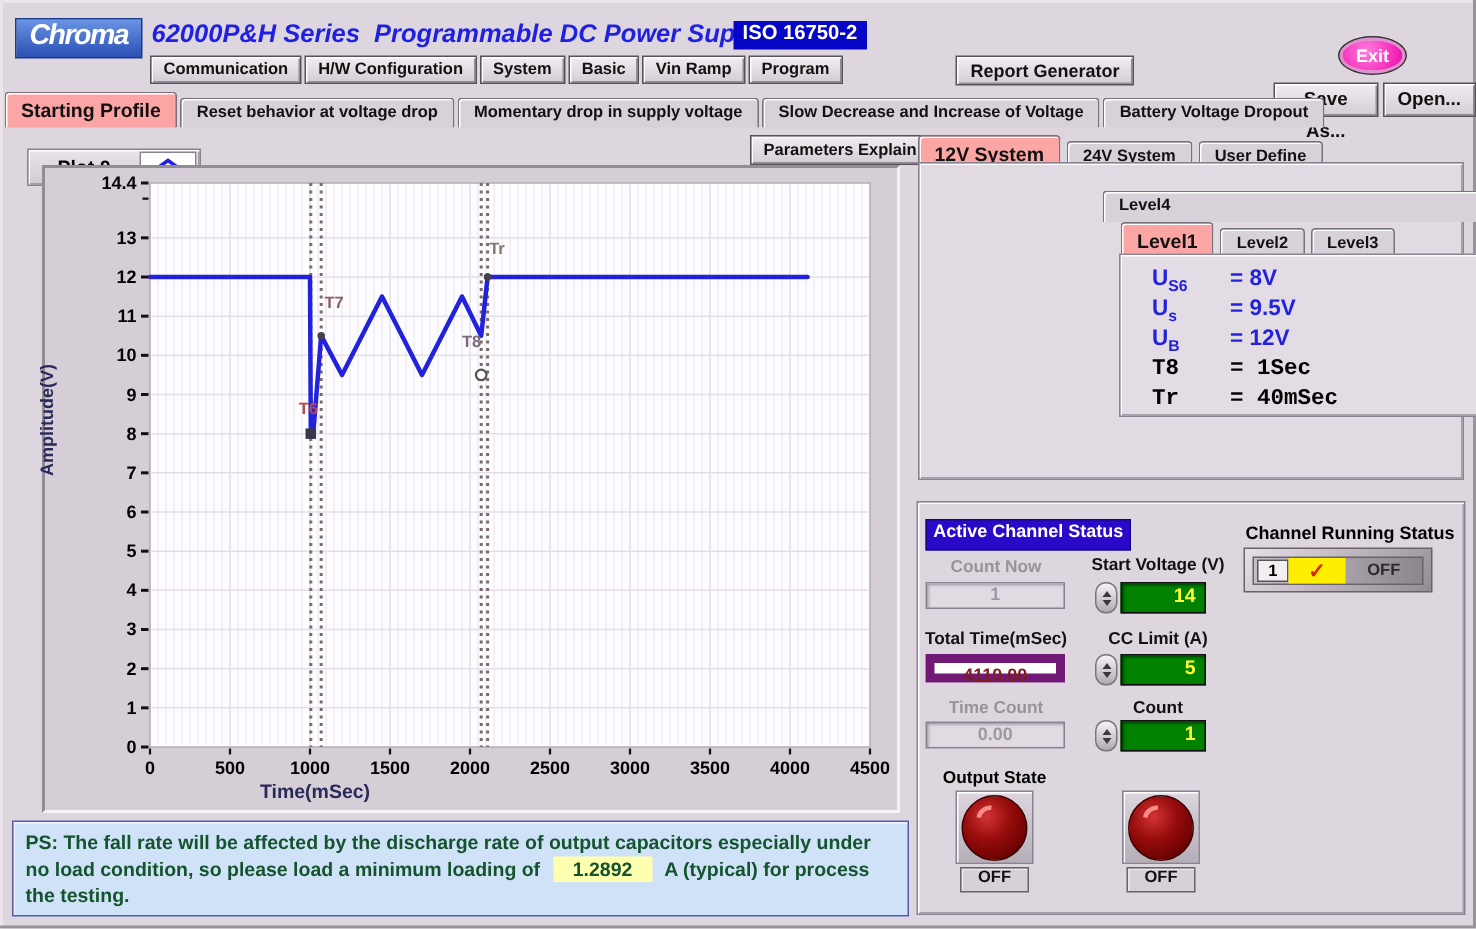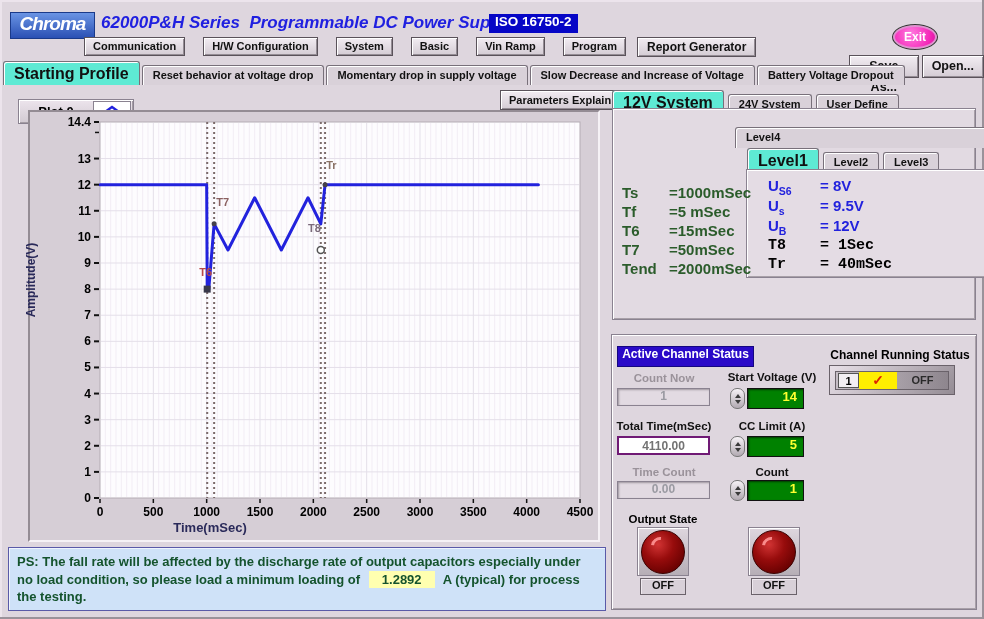--- a/index.html
+++ b/index.html
@@ -16,36 +16,36 @@
   .sunken { background:#e2dae2; border:1px solid #8a8290; box-shadow: inset 1px 1px 2px rgba(60,50,60,.4); }
   .abs { position:absolute; }
 
   
   .logo { left:10px; top:12px; width:85px; height:27px; line-height:26px; text-align:center;
           background:linear-gradient(#6a94e4,#2a50b4); color:#fff; font:italic bold 19px "Liberation Sans",sans-serif;
           border:1px solid #1a3a8a; letter-spacing:-1px; }
   .app-title { left:101px; top:13px; font:italic bold 17px "Liberation Sans",sans-serif; color:#2020e0; white-space:pre; }
   .iso-badge { left:489px; top:14px; height:19px; line-height:19px; padding:0 6px; background:#0606c6;
                color:#fff; font:bold 13.5px "Liberation Sans",sans-serif; }
-  .menu-row { left:84px; top:37px; display:flex; gap:18px; }
+  .menu-row { left:100px; top:37px; display:flex; gap:2px; }
   .menu-row .btn { height:19px; line-height:17px; padding:0 8px; }
   .report-btn { left:637px; top:37px; height:20px; line-height:18px; padding:0 9px; font-size:12px; }
   .exit-btn { left:893px; top:25px; width:44px; height:24px; border-radius:50%;
               background:radial-gradient(circle at 40% 35%, #ff7ce0, #f428b8 70%, #d812a0);
               border:2px solid #e090d0; color:#fff; font:bold 12px "Liberation Sans",sans-serif;
               line-height:20px; text-align:center; outline:1px solid #333; }
   .file-row { left:849px; top:55px; display:flex; gap:3px; }
   .file-row .btn { height:23px; line-height:21px; padding:0 9px; font-size:12.5px; }
 
   
   .tab-row { left:3px; top:61px; display:flex; gap:2px; align-items:flex-end; }
   .tab { background:#d9d1d9; border:1px solid #78707a; border-bottom:none; border-radius:3px 3px 0 0;
          box-shadow: inset 1px 1px 0 #fff; font:bold 11px "Liberation Sans",sans-serif; color:#111;
          padding:0 10px; height:20px; line-height:19px; white-space:nowrap; }
-  .tab.active { background:#5eead4; height:24px; line-height:23px; font-size:16px; }
+  .tab.active { background:#fca5a5; height:24px; line-height:23px; font-size:13px; }
 
   
   .plot-legend { left:18px; top:88px; width:116px; height:25px; display:flex; align-items:center;
                  background:linear-gradient(#ece4ec,#d2cad2); border:1px solid #8a8290;
                  box-shadow: inset 1px 1px 0 #fff, inset -1px -1px 0 #a49ca4; margin-top: 11px; }
   .plot-legend .lbl { flex:1; text-align:center; font:bold 13px "Liberation Sans",sans-serif; }
   .legend-chip { width:38px; height:21px; background:#fff; border:1px solid #8a8290; margin-right:2px;
                  display:flex; align-items:center; justify-content:center; }
   .params-btn { left:500px; top:90px; height:20px; line-height:18px; padding:0 8px; }
   .plot-frame { left:28px; top:110px; width:572px; height:432px; background:#d6ced6;
@@ -77,21 +77,21 @@
 
   
   .status-panel { left:611px; top:334px; width:366px; height:276px; background:#ded6de; }
   .acs-badge { left:617px; top:346px; width:137px; height:21px; line-height:21px; text-align:center;
                background:#2a0ac8; color:#fff; font:bold 12px "Liberation Sans",sans-serif; border:1px solid #140680; }
   .fld-lbl { position:absolute; width:100px; text-align:center; font:bold 11.5px "Liberation Sans",sans-serif; color:#111; }
   .fld-lbl.dis { color:#9a929a; }
   .disp { position:absolute; width:93px; height:18px; line-height:16px; text-align:center;
           font:bold 12px "Liberation Sans",sans-serif; }
   .disp.dis { color:#9a9aa2; }
-  .disp.white { background:#fff; border:2px solid #701a75; color:#737373; height:19px; line-height:17px; }
+  .disp.white { background:#fff; border:6px solid #701a75; color:#7f1d1d; height:19px; line-height:17px; }
   .spin { position:absolute; width:15px; height:21px; border-radius:7px;
           background:linear-gradient(#f6f2f6,#b2aab2); border:1px solid #777;
           display:flex; flex-direction:column; align-items:center; justify-content:center; gap:2px; }
   .spin .up { width:0; height:0; border-left:3.5px solid transparent; border-right:3.5px solid transparent; border-bottom:4.5px solid #3a3a3a; }
   .spin .dn { width:0; height:0; border-left:3.5px solid transparent; border-right:3.5px solid transparent; border-top:4.5px solid #3a3a3a; }
   .green-disp { position:absolute; width:57px; height:21px; line-height:19px; background:#008100;
                 border:1px solid #111; box-shadow: inset 1px 1px 2px rgba(0,0,0,.55);
                 color:#ffff30; font:bold 13px "Liberation Sans",sans-serif; text-align:right; padding-right:6px; }
   .crs-lbl { left:824px; top:348px; width:152px; text-align:center; font:bold 12px "Liberation Sans",sans-serif; color:#000; }
   .crs-ctrl { left:829px; top:365px; width:126px; height:30px; background:linear-gradient(135deg,#e8e0e8,#948c94);
@@ -344,27 +344,20 @@
   </div>
   <div class="abs raised sys-panel"></div>
   <div class="abs tab lvl4-tab">Level4</div>
   <div class="abs lvl-tab-row">
     <div class="tab active">Level1</div>
     <div class="tab">Level2</div>
     <div class="tab">Level3</div>
   </div>
   <div class="abs raised lvl-box"></div>
 
-  <div class="abs timing">
-    <div><span class="tl">Ts</span><span>=1000mSec</span></div>
-    <div><span class="tl">Tf</span><span>=5 mSec</span></div>
-    <div><span class="tl">T6</span><span>=15mSec</span></div>
-    <div><span class="tl">T7</span><span>=50mSec</span></div>
-    <div><span class="tl">Tend</span><span>=2000mSec</span></div>
-  </div>
 
   <div class="abs lvl-rows">
     <div class="row c-blue"><span class="lb"><span>U</span><sub>S6</sub></span><span>= 8V</span></div>
     <div class="row c-blue"><span class="lb"><span>U</span><sub>s</sub></span><span>= 9.5V</span></div>
     <div class="row c-blue"><span class="lb"><span>U</span><sub>B</sub></span><span>= 12V</span></div>
     <div class="row c-green"><span class="lb"><span>T8</span><sub></sub></span><span>= 1Sec</span></div>
     <div class="row c-green"><span class="lb"><span>Tr</span><sub></sub></span><span>= 40mSec</span></div>
   </div>
 
   <div class="abs raised status-panel"></div>

